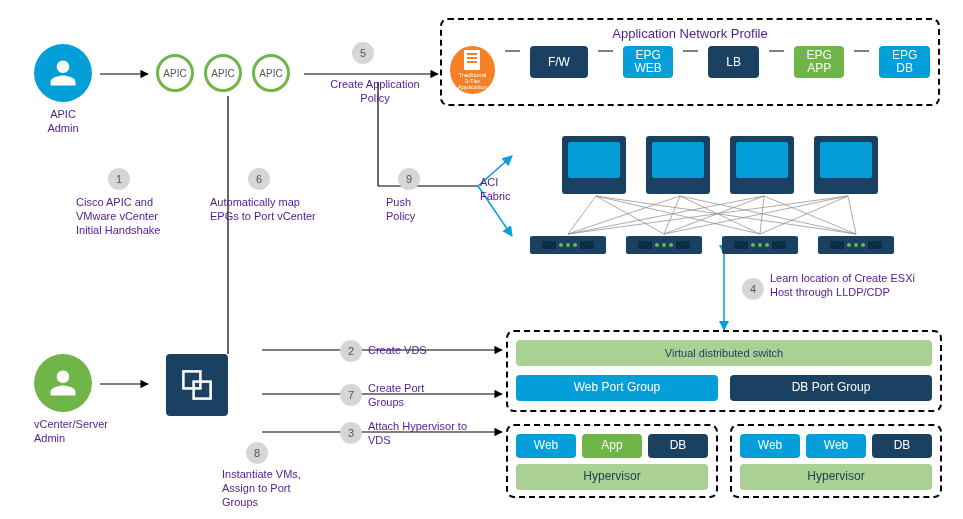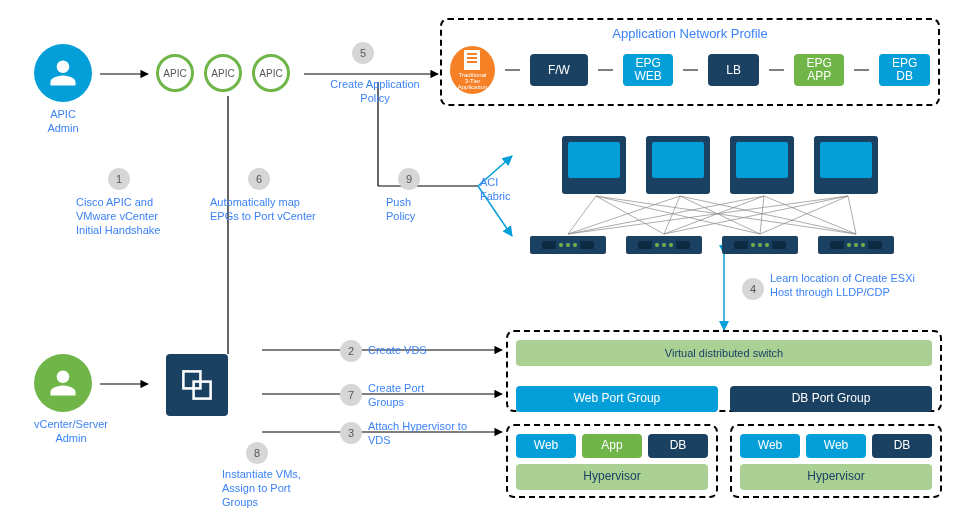--- a/index.html
+++ b/index.html
@@ -10,21 +10,21 @@
     width: 963px;
     height: 519px;
     position: relative;
   }
   .abs { position: absolute; }
   .step-badge {
     display: inline-flex; align-items: center; justify-content: center;
     width: 22px; height: 22px; border-radius: 50%;
     background: #d6d6d6; color: #555; font-size: 11px;
   }
-  .lbl { font-size: 11px; color: #3b82f6; line-height: 1.25; }
+  .lbl { font-size: 11px; color: #4c1d95; line-height: 1.25; }
   .admin-circle {
     width: 58px; height: 58px; border-radius: 50%;
     display: flex; align-items: center; justify-content: center;
   }
   .admin-circle svg { width: 30px; height: 30px; fill: #fff; }
   .apic-circle {
     width: 38px; height: 38px; border-radius: 50%;
     border: 3px solid #6fb548; display: flex; align-items: center; justify-content: center;
     font-size: 10px; color: #555; background: #fff;
   }
@@ -130,42 +130,42 @@
 <div class="abs" style="left:34px;top:44px;text-align:center">
   <div class="admin-circle" style="background:#049fd9">
     <svg viewBox="0 0 24 24">
         <path d="M12 12c2.7 0 5-2.3 5-5s-2.3-5-5-5-5 2.3-5 5 2.3 5 5 5zm0 2c-3.3 0-10 1.7-10 5v3h20v-3c0-3.3-6.7-5-10-5z"></path>
       </svg>
   </div>
   <div class="lbl" style="margin-top:6px; white-space:pre">APIC
 Admin</div>
 </div>
 
-<div class="abs" style="left:34px;top:354px;text-align:center">
+<div class="abs" style="left:34px;top:354px;text-align:left">
   <div class="admin-circle" style="background:#6fb548">
     <svg viewBox="0 0 24 24">
         <path d="M12 12c2.7 0 5-2.3 5-5s-2.3-5-5-5-5 2.3-5 5 2.3 5 5 5zm0 2c-3.3 0-10 1.7-10 5v3h20v-3c0-3.3-6.7-5-10-5z"></path>
       </svg>
   </div>
   <div class="lbl" style="margin-top:6px; white-space:pre">vCenter/Server
 Admin</div>
 </div>
 
 <div class="abs" style="left:156px;top:54px;display:flex;gap:10px">
   <div class="apic-circle">APIC</div>
   <div class="apic-circle">APIC</div>
   <div class="apic-circle">APIC</div>
 </div>
 
 <div class="abs step-badge" style="left:352px;top:42px">5</div>
 <div class="abs lbl" style="left:320px;top:78px;width:110px;text-align:center">Create Application Policy</div>
 
 <div class="abs anp-frame" style="left:440px;top:18px;width:500px;height:88px;padding:6px 8px 8px">
   <div class="lbl" style="text-align:center;font-size:13px;margin-bottom:4px">Application Network Profile</div>
-  <div style="display:flex;align-items:center;gap:10px">
+  <div style="display:flex;align-items:flex-start;gap:10px">
     <div class="orange-circle">
       <div class="doc"></div>
       <span style="white-space:pre;font-size:6px">Traditional
 3-Tier
 Application</span>
     </div>
     <svg width="16" height="10">
         <line x1="0" y1="5" x2="16" y2="5" stroke="#000"></line>
       </svg>
     <div class="pill-box dark-navy" style="width:62px;height:32px">F/W</div>
@@ -259,21 +259,21 @@
 <div class="abs lbl" style="left:368px;top:382px;width:70px">Create Port Groups</div>
 
 <div class="abs step-badge" style="left:340px;top:422px">3</div>
 <div class="abs lbl" style="left:368px;top:420px;width:110px">Attach Hypervisor to VDS</div>
 
 <div class="abs step-badge" style="left:246px;top:442px">8</div>
 <div class="abs lbl" style="left:222px;top:468px;width:100px">Instantiate VMs, Assign to Port Groups</div>
 
 <div class="abs vds-frame" style="left:506px;top:330px;width:436px;height:82px;padding:8px">
   <div class="pill-box pale-green" style="width:100%;height:26px;font-size:11px">Virtual distributed switch</div>
-  <div style="display:flex;gap:12px;margin-top:20px">
+  <div style="display:flex;gap:12px;margin-top:9px">
     <div class="pill-box cyan" style="flex:1;height:26px">Web Port Group</div>
     <div class="pill-box dark-navy" style="flex:1;height:26px">DB Port Group</div>
   </div>
 </div>
 
 <div class="abs hv-frame" style="left:506px;top:424px;width:212px;height:74px;padding:8px">
   <div style="display:flex;gap:6px">
     <div class="pill-box cyan" style="flex:1;height:24px">Web</div>
     <div class="pill-box green" style="flex:1;height:24px">App</div>
     <div class="pill-box dark-navy" style="flex:1;height:24px">DB</div>

